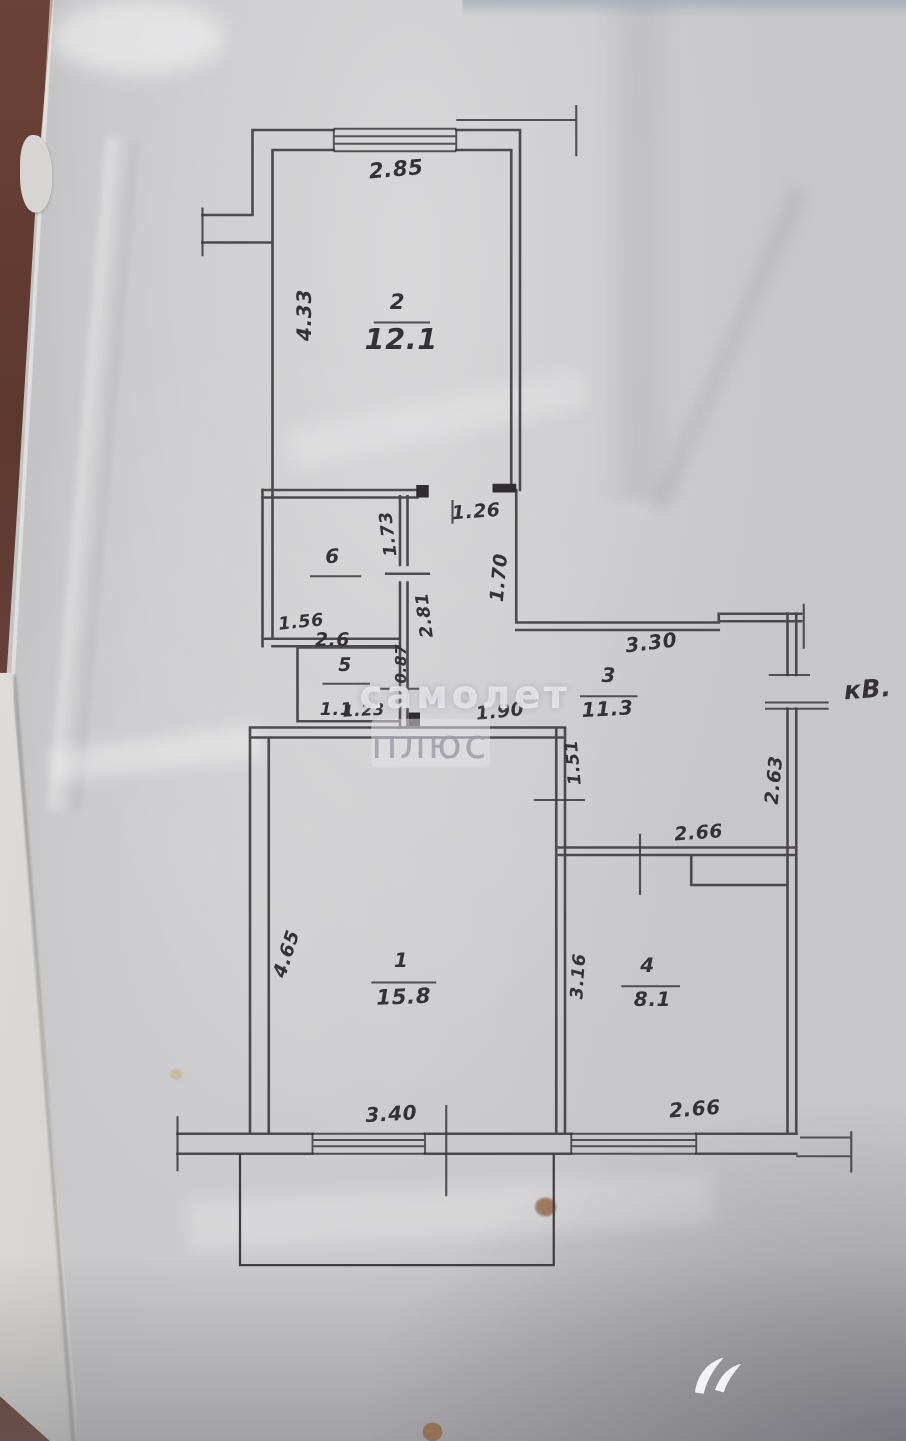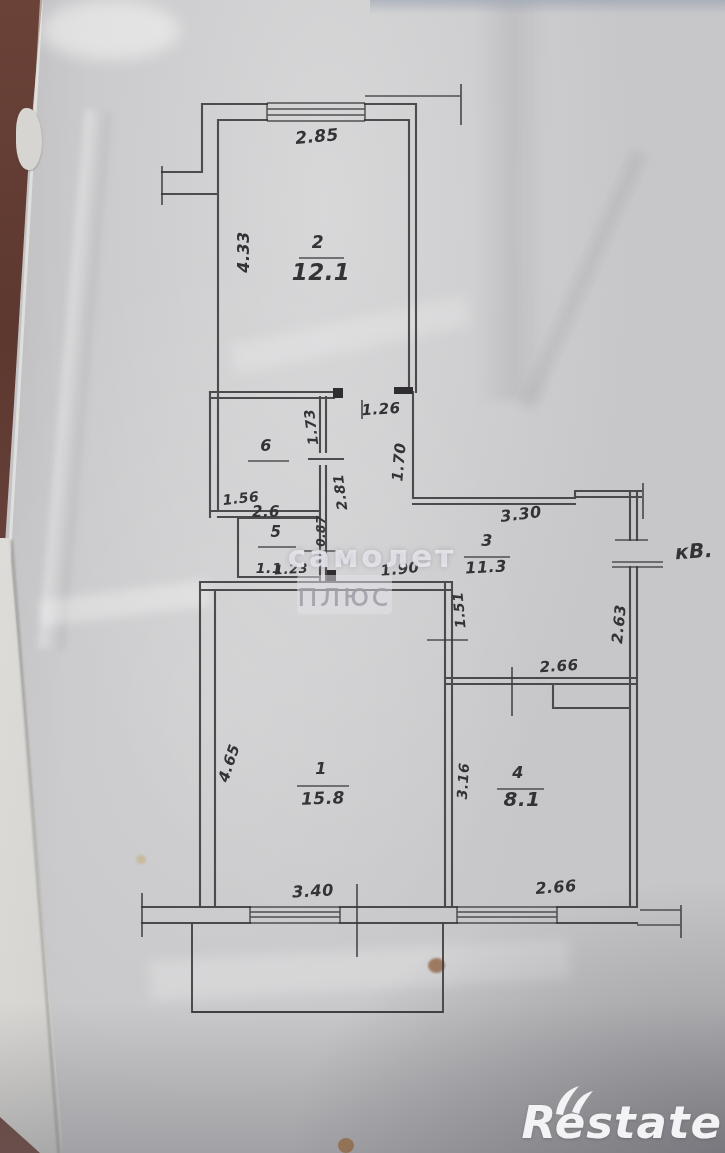--- a/index.html
+++ b/index.html
@@ -133,29 +133,28 @@
   <div class="lb" style="left:321px;top:272px;font-size:23px;">12.1</div>
   <div class="lb" style="left:266px;top:445px;font-size:16px;">6</div>
   <div class="lb" style="left:266px;top:471px;font-size:15px;margin-top:41px;">2.6</div>
   <div class="lb" style="left:276px;top:532px;font-size:15px;">5</div>
   <div class="lb" style="left:269px;top:568px;font-size:14px;">1.1</div>
   <div class="lb" style="left:487px;top:540px;font-size:16px;">3</div>
   <div class="lb" style="left:486px;top:567px;font-size:16px;transform:translate(-50%,-50%) rotate(-3deg);">11.3</div>
   <div class="lb" style="left:321px;top:768px;font-size:16px;">1</div>
   <div class="lb" style="left:323px;top:798px;font-size:17px;transform:translate(-50%,-50%) rotate(-2deg);">15.8</div>
   <div class="lb" style="left:518px;top:772px;font-size:16px;">4</div>
-  <div class="lb" style="left:522px;top:799px;font-size:20px;">8.1</div>
+  <div class="lb" style="left:522px;top:799px;font-size:16px;">8.1</div>
 
   <div class="wm1">самолет</div>
   <div class="wm2box"></div>
   <div class="wm2">плюс</div>
 
   <div class="topband"></div>
   <div class="bottomshade"></div>
   <div class="cornershade"></div>
 
   <svg class="leaves" viewBox="0 0 44 30">
     <path d="M4 28 C6 12 16 3 27 0 C18 10 13 20 11 29 Z" fill="#f3f3f5"></path>
     <path d="M20 26 C24 14 32 7 41 5 C34 13 29 21 27 28 Z" fill="#f3f3f5"></path>
   </svg>
-  <div class="logo">Restate</div>
 
 </div>
 
 </body></html>

